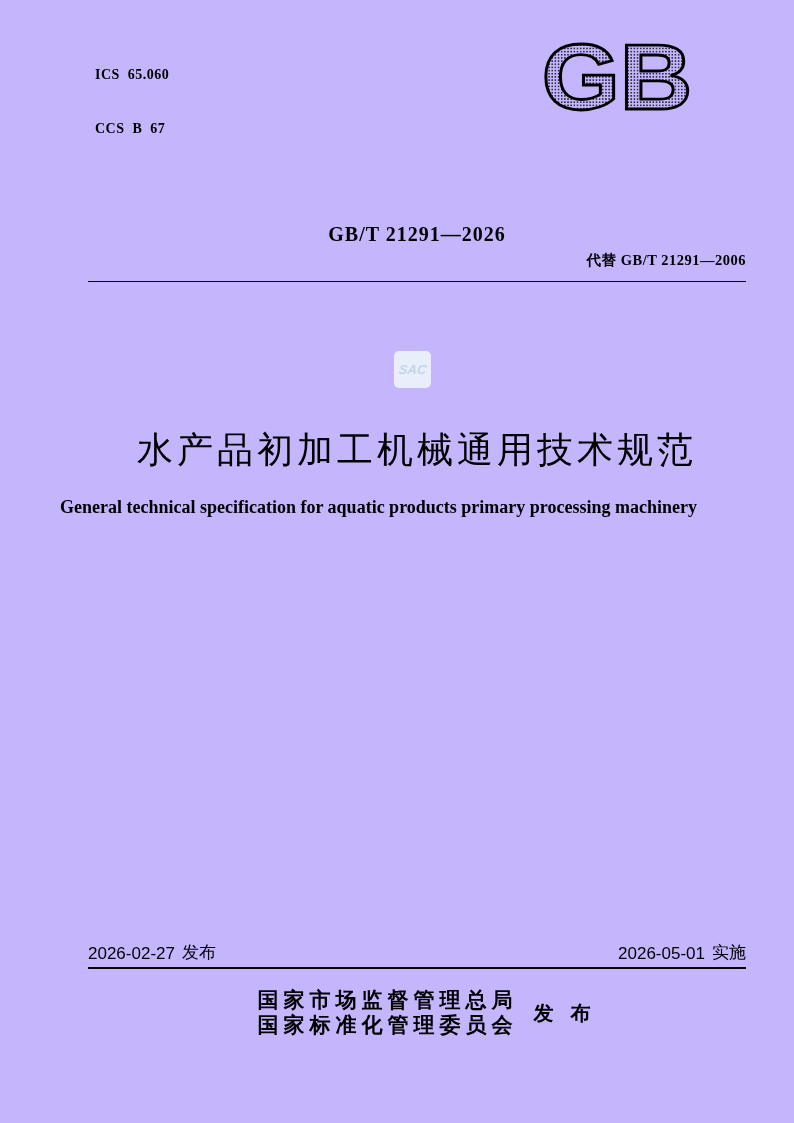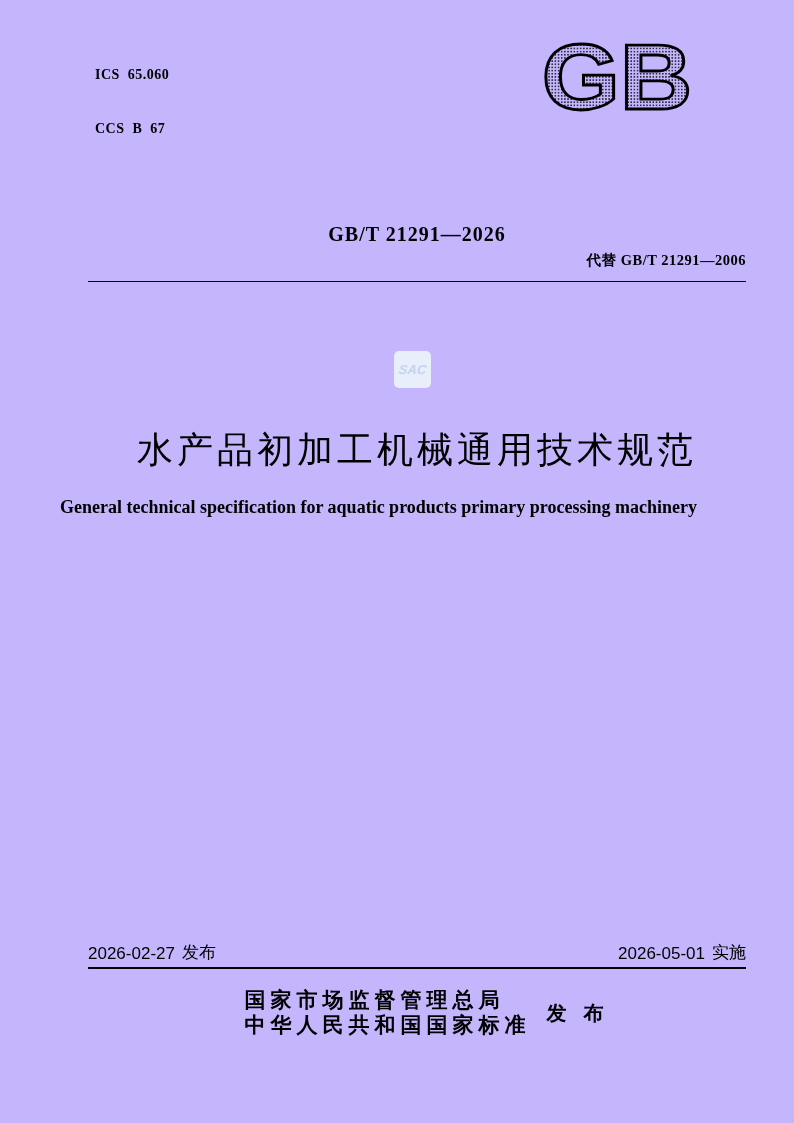--- a/index.html
+++ b/index.html
@@ -208,18 +208,18 @@
       <span>2026-05-01</span>
       <span>实施</span>
     </div>
   </div>
 
   <div class="rule-bottom"></div>
 
   <div class="issuers">
     <div class="issuer-lines">
       <div>国家市场监督管理总局</div>
-      <div>中华人民共和国国家标准</div>
+      <div>国家标准化管理委员会</div>
     </div>
     <div class="release-label">发 布</div>
   </div>
 
 </div>
 
 </body></html>

